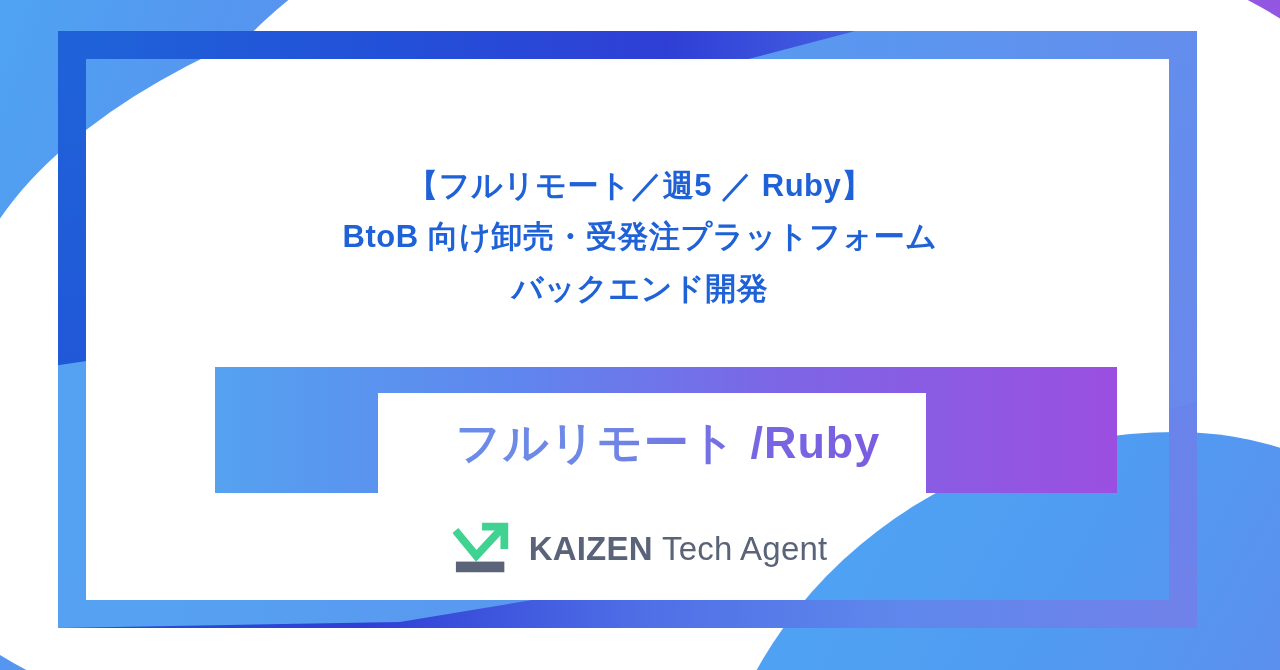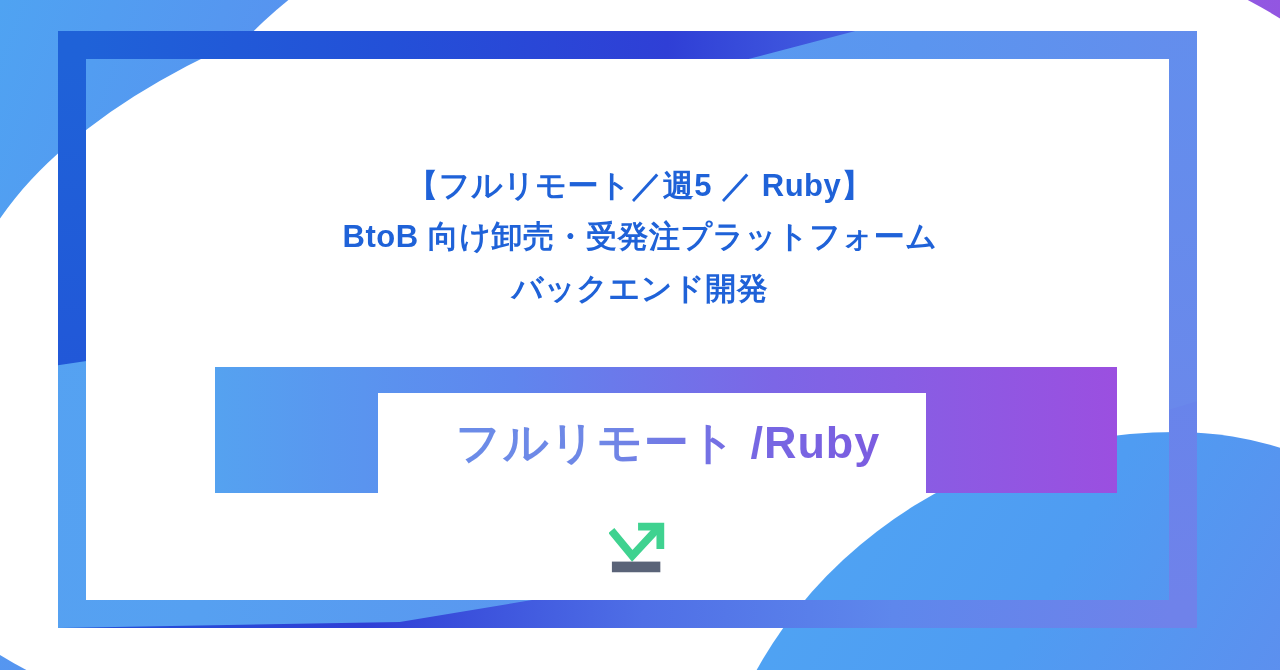--- a/index.html
+++ b/index.html
@@ -218,15 +218,18 @@
       <span class="banner-text">フルリモート /Ruby</span>
     </div>
   </div>
 
   <div class="logo">
     <svg class="logo-mark" viewBox="0 0 64 64" aria-hidden="true">
       <path d="M5 16 L24 39 L50 11" fill="none" stroke="#3fd290" stroke-width="8" stroke-linecap="square" stroke-linejoin="miter"></path>
       <path d="M34 9 L53 9 L53 28" fill="none" stroke="#3fd290" stroke-width="8" stroke-linecap="square" stroke-linejoin="miter"></path>
       <rect x="3" y="45" width="50" height="11" fill="#5a6378"></rect>
     </svg>
+    <div class="logo-text">
+      <span class="brand">KAIZEN</span><span>&nbsp;</span><span class="sub">Tech Agent</span>
+    </div>
   </div>
 
 </div>
 
 </body></html>

